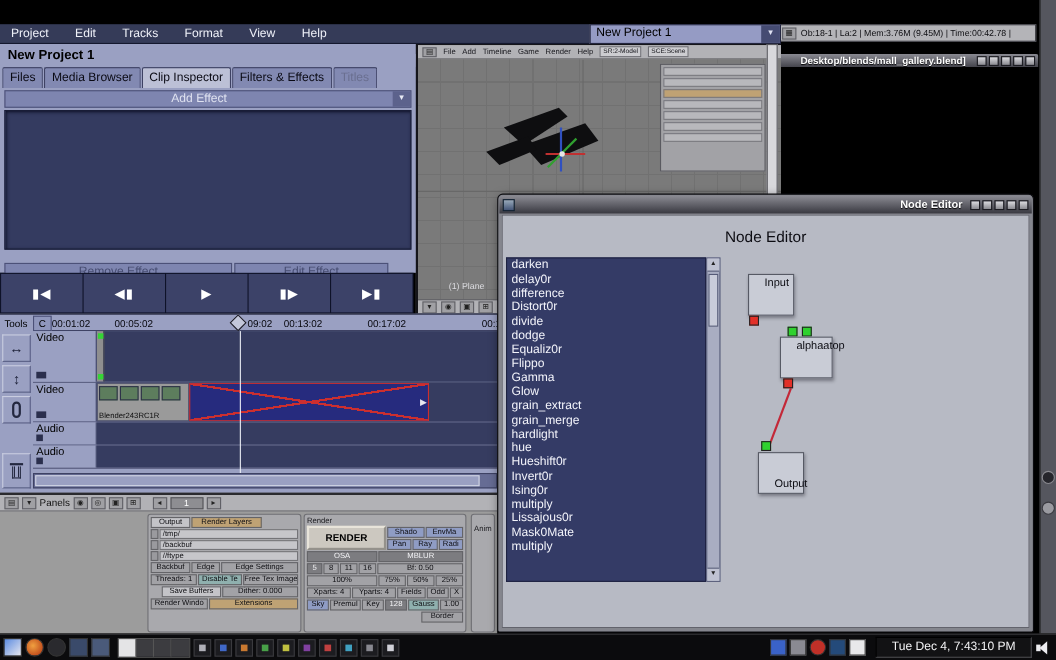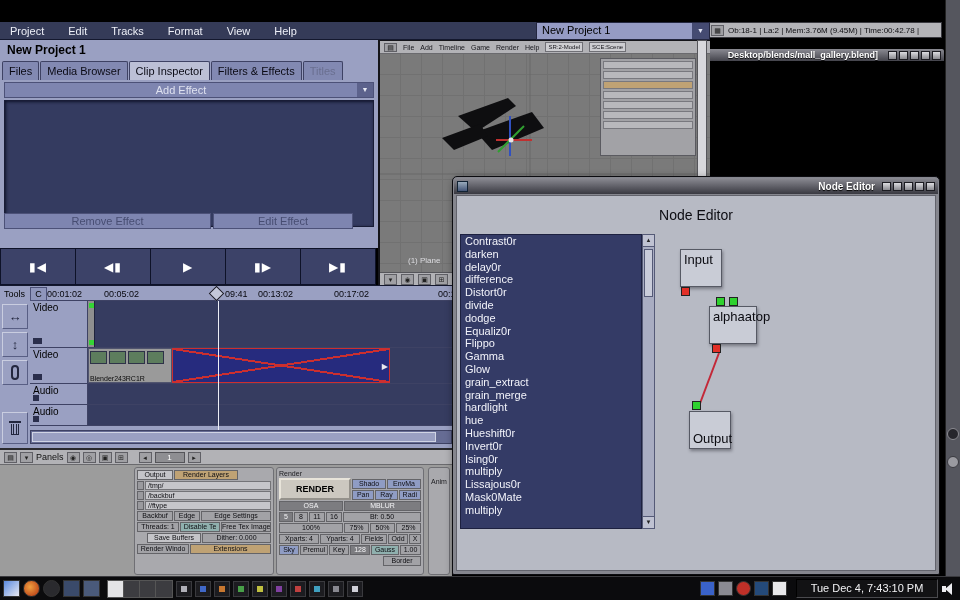--- a/index.html
+++ b/index.html
@@ -21,21 +21,21 @@
 .ome{left:0;top:40px;width:378px;height:208px;background:#9aa0c2;}
 .ome-title{position:absolute;left:7px;top:3px;font-size:12px;font-weight:bold;}
 .tabs{position:absolute;left:2px;top:20px;display:flex;gap:1px;height:20px;align-items:flex-end;justify-content:space-between;}
 .tab{background:#8289b2;border:1px solid #3e4264;border-bottom:none;border-radius:2px 2px 0 0;padding:3px 6px;font-size:11px;color:#0a0a14;white-space:nowrap;}
 .tab.on{background:#bcc0d6;}
 .tab.off{color:#6a6f90;}
 .addfx{position:absolute;left:4px;top:42px;width:370px;height:16px;background:#7e85b0;border:1px solid #4c5178;display:flex;}
 .addfx .v{flex:1;text-align:center;font-size:11px;color:#dfe2f0;line-height:14px;}
 .addfx .a{width:16px;background:#5c628c;color:#e8eaf4;font-size:7px;line-height:14px;text-align:center;}
 .fxlist{position:absolute;left:4px;top:60px;width:370px;height:127px;background:#343b60;border:1px solid #181c36;box-shadow:inset 1px 1px 3px #10142a;}
-.fxbtns{position:absolute;left:4px;top:173px;display:flex;gap:2px;}
+.fxbtns{position:absolute;left:4px;top:199px;display:flex;gap:2px;}
 .fxbtn{height:16px;background:#7e85b0;border:1px solid #4c5178;font-size:11px;color:#474d72;text-align:center;line-height:14px;}
 .transport{left:0;top:248px;width:376px;height:37px;background:#0e1228;display:flex;gap:1px;padding:1px;}
 .tpb{flex:1;background:#3c4268;color:#fff;display:flex;align-items:center;justify-content:center;font-size:12px;letter-spacing:1px;}
 .tl{left:0;top:285px;width:452px;height:163px;background:#9aa0c2;border-top:1px solid #14182e;}
 .tools-label{position:absolute;left:4px;top:3px;font-size:9px;}
 .snap{position:absolute;left:30px;top:1px;width:17px;height:14px;background:#8f96bc;border:1px solid #4c5178;font-size:9px;text-align:center;line-height:12px;}
 .ruler{position:absolute;left:47px;top:0;width:405px;height:15px;border-bottom:1px solid #3e4264;}
 .tick{position:absolute;top:3px;font-size:9px;color:#06060c;white-space:nowrap;}
 .marker{position:absolute;left:164px;top:2px;width:11px;height:11px;background:#c3c7da;border:1px solid #1c1c28;transform:rotate(45deg);}
 .playhead{position:absolute;left:218px;top:15px;width:1px;height:129px;background:#eceef6;z-index:3;}
@@ -104,21 +104,21 @@
 .ne-c{position:absolute;left:3px;top:18px;right:3px;bottom:3px;background:#b7bac4;border:1px solid #62636c;}
 .ne-h{height:38px;line-height:38px;text-align:center;font-size:14px;color:#0c0c12;}
 .ne-body{display:flex;height:295px;margin:0 3px;}
 .ne-list{width:182px;background:#343b66;border:1px solid #1d2140;color:#f2f3fa;font-size:11px;overflow:hidden;}
 .ne-list div{height:12.8px;line-height:12.8px;padding-left:4px;white-space:nowrap;}
 .ne-sb{width:13px;background:#a9adc2;border:1px solid #555a77;display:flex;flex-direction:column;align-items:center;}
 .ne-sb .ar{width:100%;height:12px;background:#bfc2d2;border-bottom:1px solid #555a77;font-size:6px;text-align:center;line-height:11px;color:#222;}
 .ne-sb .ard{margin-top:auto;border-top:1px solid #555a77;border-bottom:none;}
 .ne-sb .th{width:9px;height:48px;background:#c9ccda;border:1px solid #555a77;margin-top:2px;}
 .ne-canvas{flex:1;position:relative;overflow:hidden;}
-.node{position:absolute;background:#c9ccd6;border:1px solid #565964;box-shadow:1px 2px 3px rgba(20,20,30,.4);font-size:13px;color:#0a0a10;padding:2px 3px;}
+.node{position:absolute;background:#c9ccd6;border:1px solid #565964;box-shadow:1px 2px 3px rgba(20,20,30,.4);font-size:10px;color:#0a0a10;padding:2px 14px;}
 .sq{position:absolute;width:9px;height:9px;border:1px solid #222;}
 .ne-bypass{display:flex;align-items:center;gap:5px;padding:0 6px;height:22px;position:relative;}
 .cb{width:11px;height:11px;background:#e4e6ee;border:1px solid #4a4d60;box-shadow:inset 1px 1px 1px #8a8da0;}
 .gridbtn{position:absolute;right:5px;top:2px;width:20px;height:16px;background:#a9acb8;border:1px solid #5a5d6a;font-size:9px;text-align:center;line-height:14px;color:#222;}
 .ne-close{position:absolute;left:3px;right:3px;bottom:2px;height:19px;background:#b7bac4;border:1px solid;border-color:#dfe1ea #6a6c78 #6a6c78 #dfe1ea;display:flex;align-items:center;justify-content:center;font-size:11px;color:#14141c;}
 .retglyph{position:absolute;right:8px;top:2px;font-size:11px;color:#333;}
 
 
 .bar{left:0;top:576px;width:960px;height:24px;background:#0b0b0d;border-top:1px solid #3a3a3e;display:flex;align-items:center;gap:3px;padding:0 3px;}
 .ticon{width:17px;height:17px;border:1px solid #333;}
@@ -245,21 +245,21 @@
   <div class="tpb">▮▶</div>
   <div class="tpb">▶▮</div>
 </div>
 
 <div class="r tl">
   <span class="tools-label">Tools</span>
   <div class="snap">C</div>
   <div class="ruler">
     <span class="tick" style="left:0px">00:01:02</span>
     <span class="tick" style="left:57px">00:05:02</span>
-    <span class="tick" style="left:178px">09:41</span>
+    <span class="tick" style="left:178px">09:02</span>
     <span class="tick" style="left:211px">00:13:02</span>
     <span class="tick" style="left:287px">00:17:02</span>
     <span class="tick" style="left:391px">00:1</span>
     <div class="marker"></div>
   </div>
   <div class="toolcol">
     <div class="toolbtn" style="top:3px">↔</div>
     <div class="toolbtn" style="top:31px">↕</div>
     <div class="toolbtn" style="top:59px">
         <span class="pclip"></span>
@@ -432,21 +432,20 @@
     <i class="wbtn"></i>
       <i class="wbtn"></i>
       <i class="wbtn"></i>
       <i class="wbtn"></i>
       <i class="wbtn"></i>
   </div>
   <div class="ne-c">
     <div class="ne-h">Node Editor</div>
     <div class="ne-body">
       <div class="ne-list">
-        <div>Contrast0r</div>
         <div>darken</div>
         <div>delay0r</div>
         <div>difference</div>
         <div>Distort0r</div>
         <div>divide</div>
         <div>dodge</div>
         <div>Equaliz0r</div>
         <div>Flippo</div>
         <div>Gamma</div>
         <div>Glow</div>

